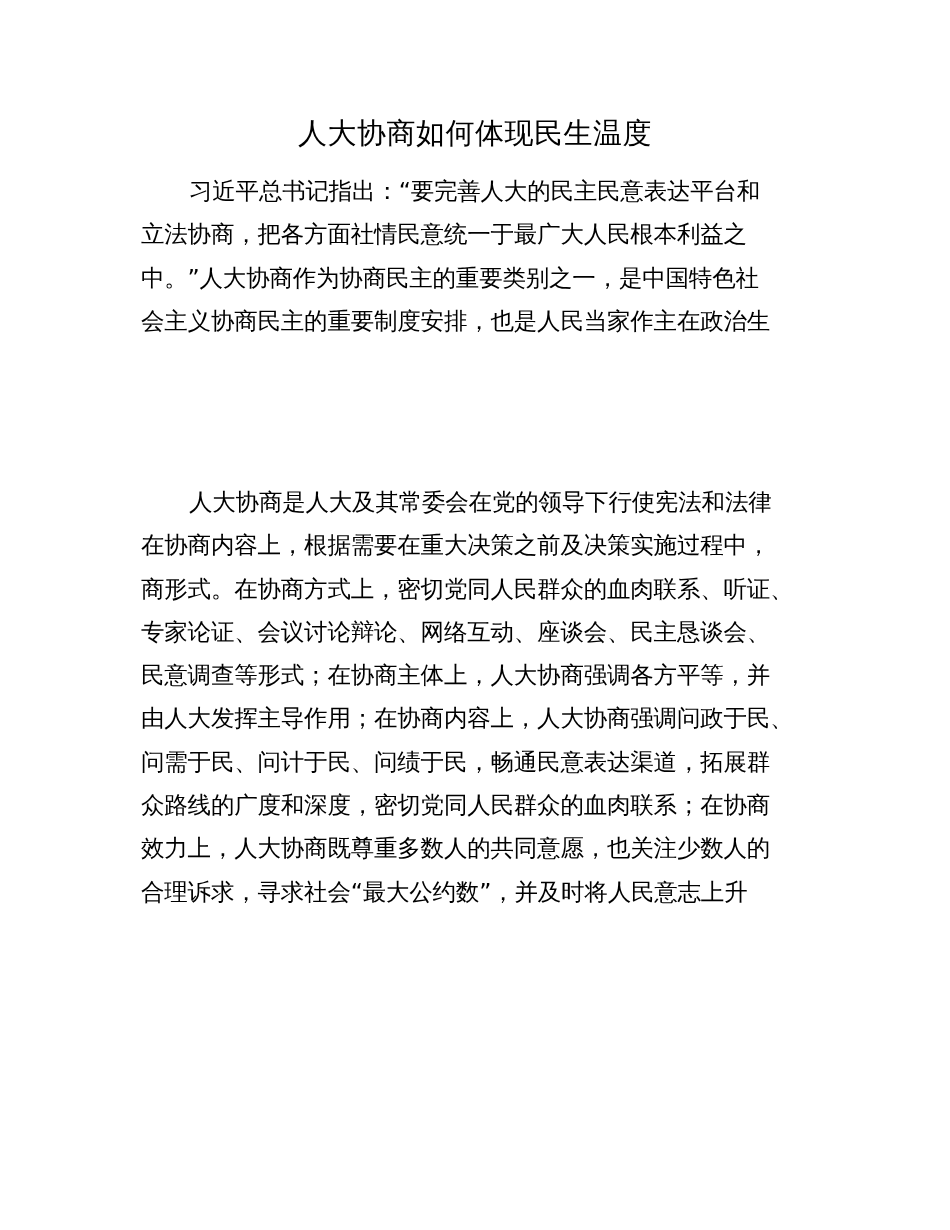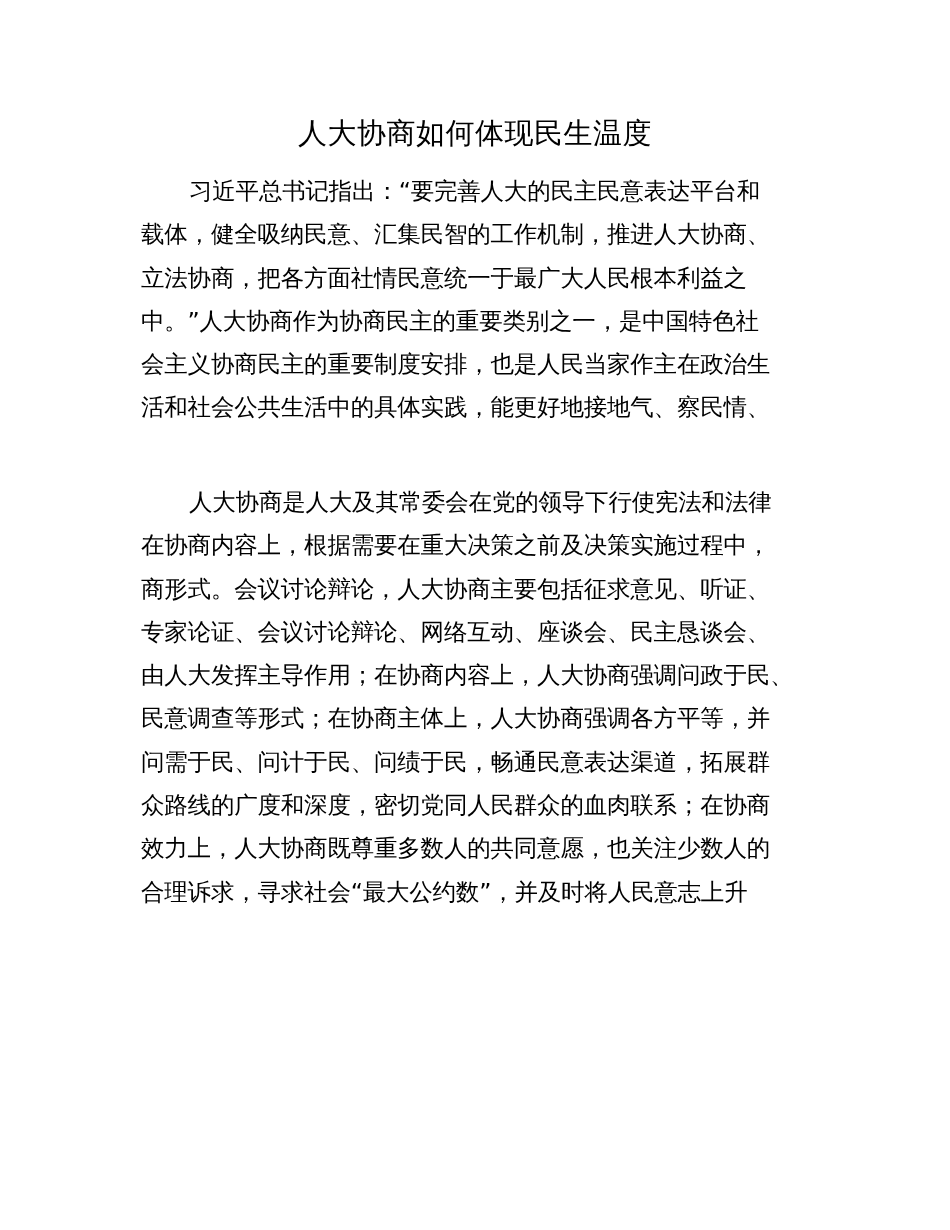--- a/index.html
+++ b/index.html
@@ -52,32 +52,30 @@
     #para-2 { top: 481px; }
   </style>
 </head>
 <body>
 
 <div class="page">
   <div class="title">人大协商如何体现民生温度</div>
 
   <div class="para" id="para-1">
     <div class="line indent">习近平总书记指出：“要完善人大的民主民意表达平台和</div>
-    <div class="line">载体，健全吸纳民意、汇集民智的工作机制，推进人大协商、</div>
     <div class="line">立法协商，把各方面社情民意统一于最广大人民根本利益之</div>
     <div class="line">中。”人大协商作为协商民主的重要类别之一，是中国特色社</div>
     <div class="line">会主义协商民主的重要制度安排，也是人民当家作主在政治生</div>
-    <div class="line">活和社会公共生活中的具体实践，能更好地接地气、察民情、</div>
   </div>
 
   <div class="para" id="para-2">
     <div class="line indent">人大协商是人大及其常委会在党的领导下行使宪法和法律</div>
     <div class="line">在协商内容上，根据需要在重大决策之前及决策实施过程中，</div>
-    <div class="line">商形式。会议讨论辩论，人大协商主要包括征求意见、听证、</div>
+    <div class="line">商形式。在协商方式上，密切党同人民群众的血肉联系、听证、</div>
     <div class="line">专家论证、会议讨论辩论、网络互动、座谈会、民主恳谈会、</div>
+    <div class="line">民意调查等形式；在协商主体上，人大协商强调各方平等，并</div>
     <div class="line">由人大发挥主导作用；在协商内容上，人大协商强调问政于民、</div>
-    <div class="line">民意调查等形式；在协商主体上，人大协商强调各方平等，并</div>
     <div class="line">问需于民、问计于民、问绩于民，畅通民意表达渠道，拓展群</div>
     <div class="line">众路线的广度和深度，密切党同人民群众的血肉联系；在协商</div>
     <div class="line">效力上，人大协商既尊重多数人的共同意愿，也关注少数人的</div>
     <div class="line">合理诉求，寻求社会“最大公约数”，并及时将人民意志上升</div>
   </div>
 </div>
 
 </body></html>

